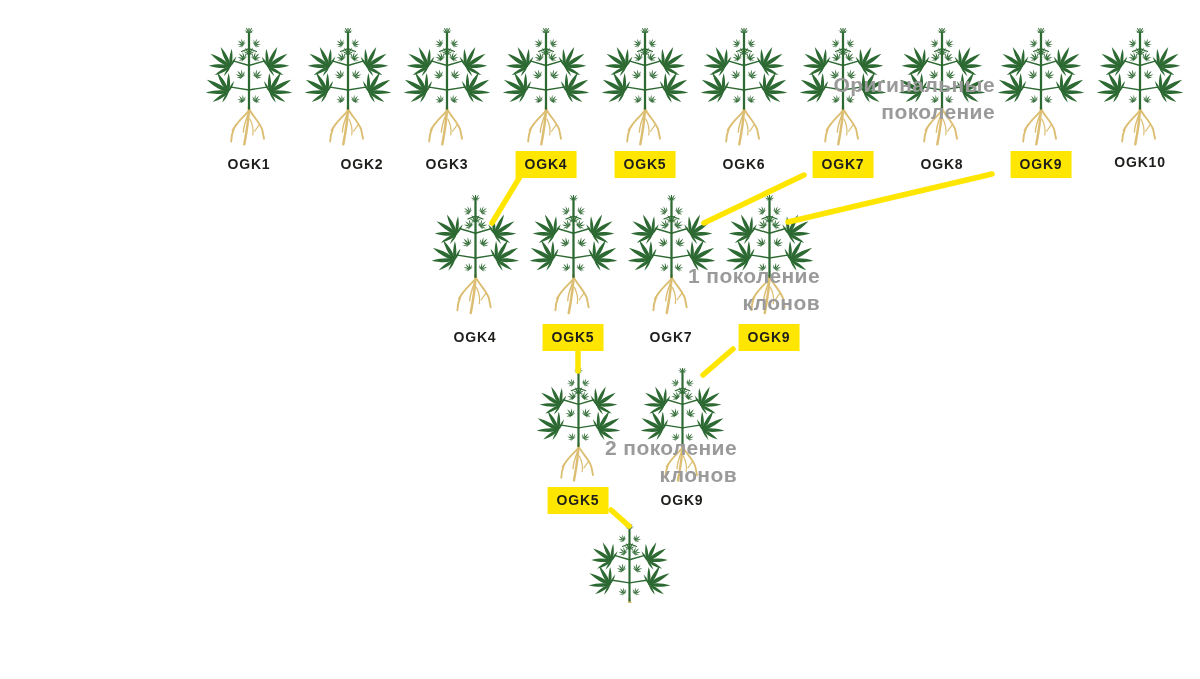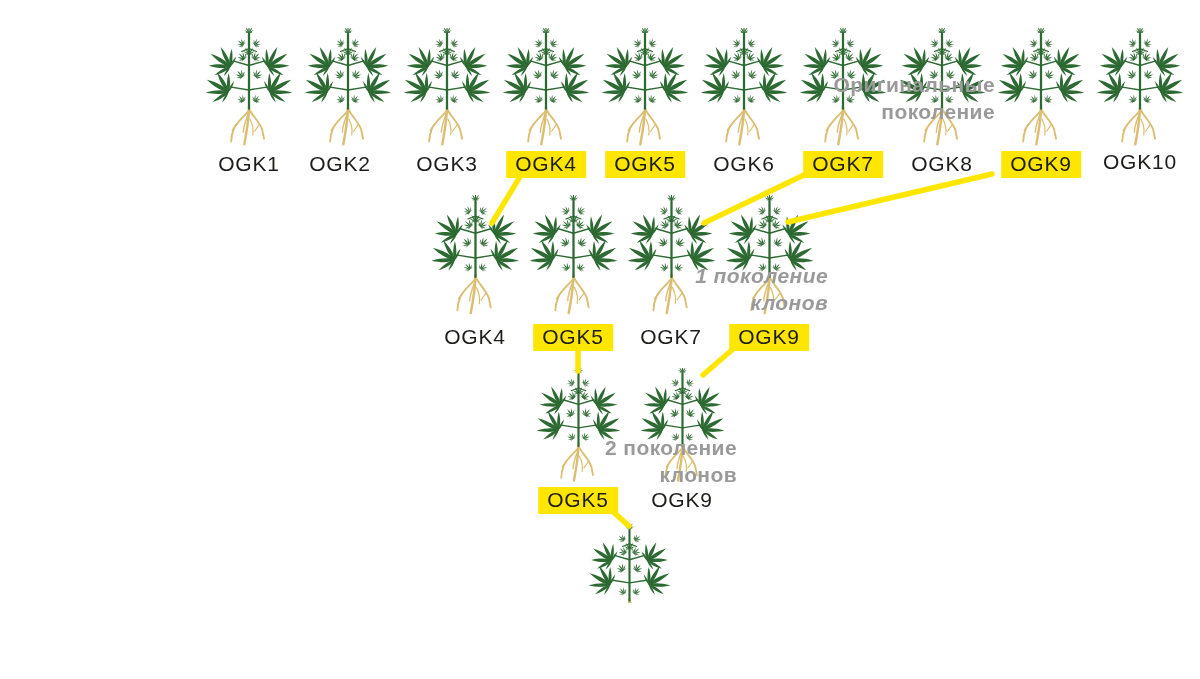--- a/index.html
+++ b/index.html
@@ -19,21 +19,21 @@
   #plants-layer{z-index:1;}
   #connector-layer{z-index:2;pointer-events:none;}
   #labels-layer{z-index:3;}
   .plant{position:absolute;display:block;}
   .section-label{
     position:absolute;text-align:right;color:var(--gray);
     font-size:21px;line-height:27px;font-weight:600;letter-spacing:.4px;white-space:nowrap;
   }
   .plant-label{
     position:absolute;transform:translateX(-50%);
-    font-size:21px;line-height:24px;font-weight:400;letter-spacing:.8px;
+    font-size:14px;line-height:24px;font-weight:700;letter-spacing:.8px;
     color:var(--ink);padding:1px 9px 2px;white-space:nowrap;
   }
   .plant-label.highlighted{background:var(--highlight);}
 </style>
 </head>
 <body>
 
 <div class="stage">
 
   <svg width="0" height="0" style="position:absolute" aria-hidden="true">
@@ -159,30 +159,30 @@
         <title>2 поколение клонов / OGK5 → Итоговый фенотип / OGK5</title>
       </line>
     </svg>
 
   <div id="labels-layer" class="layer">
       <div class="section-label" style="right: 205px; top: 71px;">
         <div>Оригинальные</div>
         <div>поколение</div>
       </div>
       <div class="plant-label" style="left: 249px; top: 151px;">OGK1</div>
-      <div class="plant-label" style="left: 340px; top: 151px; text-align: right;">OGK2</div>
+      <div class="plant-label" style="left: 362px; top: 151px; text-align: right;">OGK2</div>
       <div class="plant-label" style="left: 447px; top: 151px; text-align: center;">OGK3</div>
       <div class="plant-label highlighted" style="left: 546px; top: 151px;">OGK4</div>
       <div class="plant-label highlighted" style="left: 645px; top: 151px;">OGK5</div>
       <div class="plant-label" style="left: 744px; top: 151px;">OGK6</div>
       <div class="plant-label highlighted" style="left: 843px; top: 151px;">OGK7</div>
       <div class="plant-label" style="left: 942px; top: 151px;">OGK8</div>
       <div class="plant-label highlighted" style="left: 1041px; top: 151px;">OGK9</div>
       <div class="plant-label" style="left: 1140px; top: 149px;">OGK10</div>
-      <div class="section-label" style="right: 372px; top: 262px; font-style: italic;">
+      <div class="section-label" style="right: 380px; top: 262px;">
         <div>1 поколение</div>
         <div>клонов</div>
       </div>
       <div class="plant-label" style="left: 475px; top: 324px;">OGK4</div>
       <div class="plant-label highlighted" style="left: 573px; top: 324px;">OGK5</div>
       <div class="plant-label" style="left: 671px; top: 324px;">OGK7</div>
       <div class="plant-label highlighted" style="left: 769px; top: 324px;">OGK9</div>
       <div class="section-label" style="right: 463px; top: 434px;">
         <div>2 поколение</div>
         <div>клонов</div>

